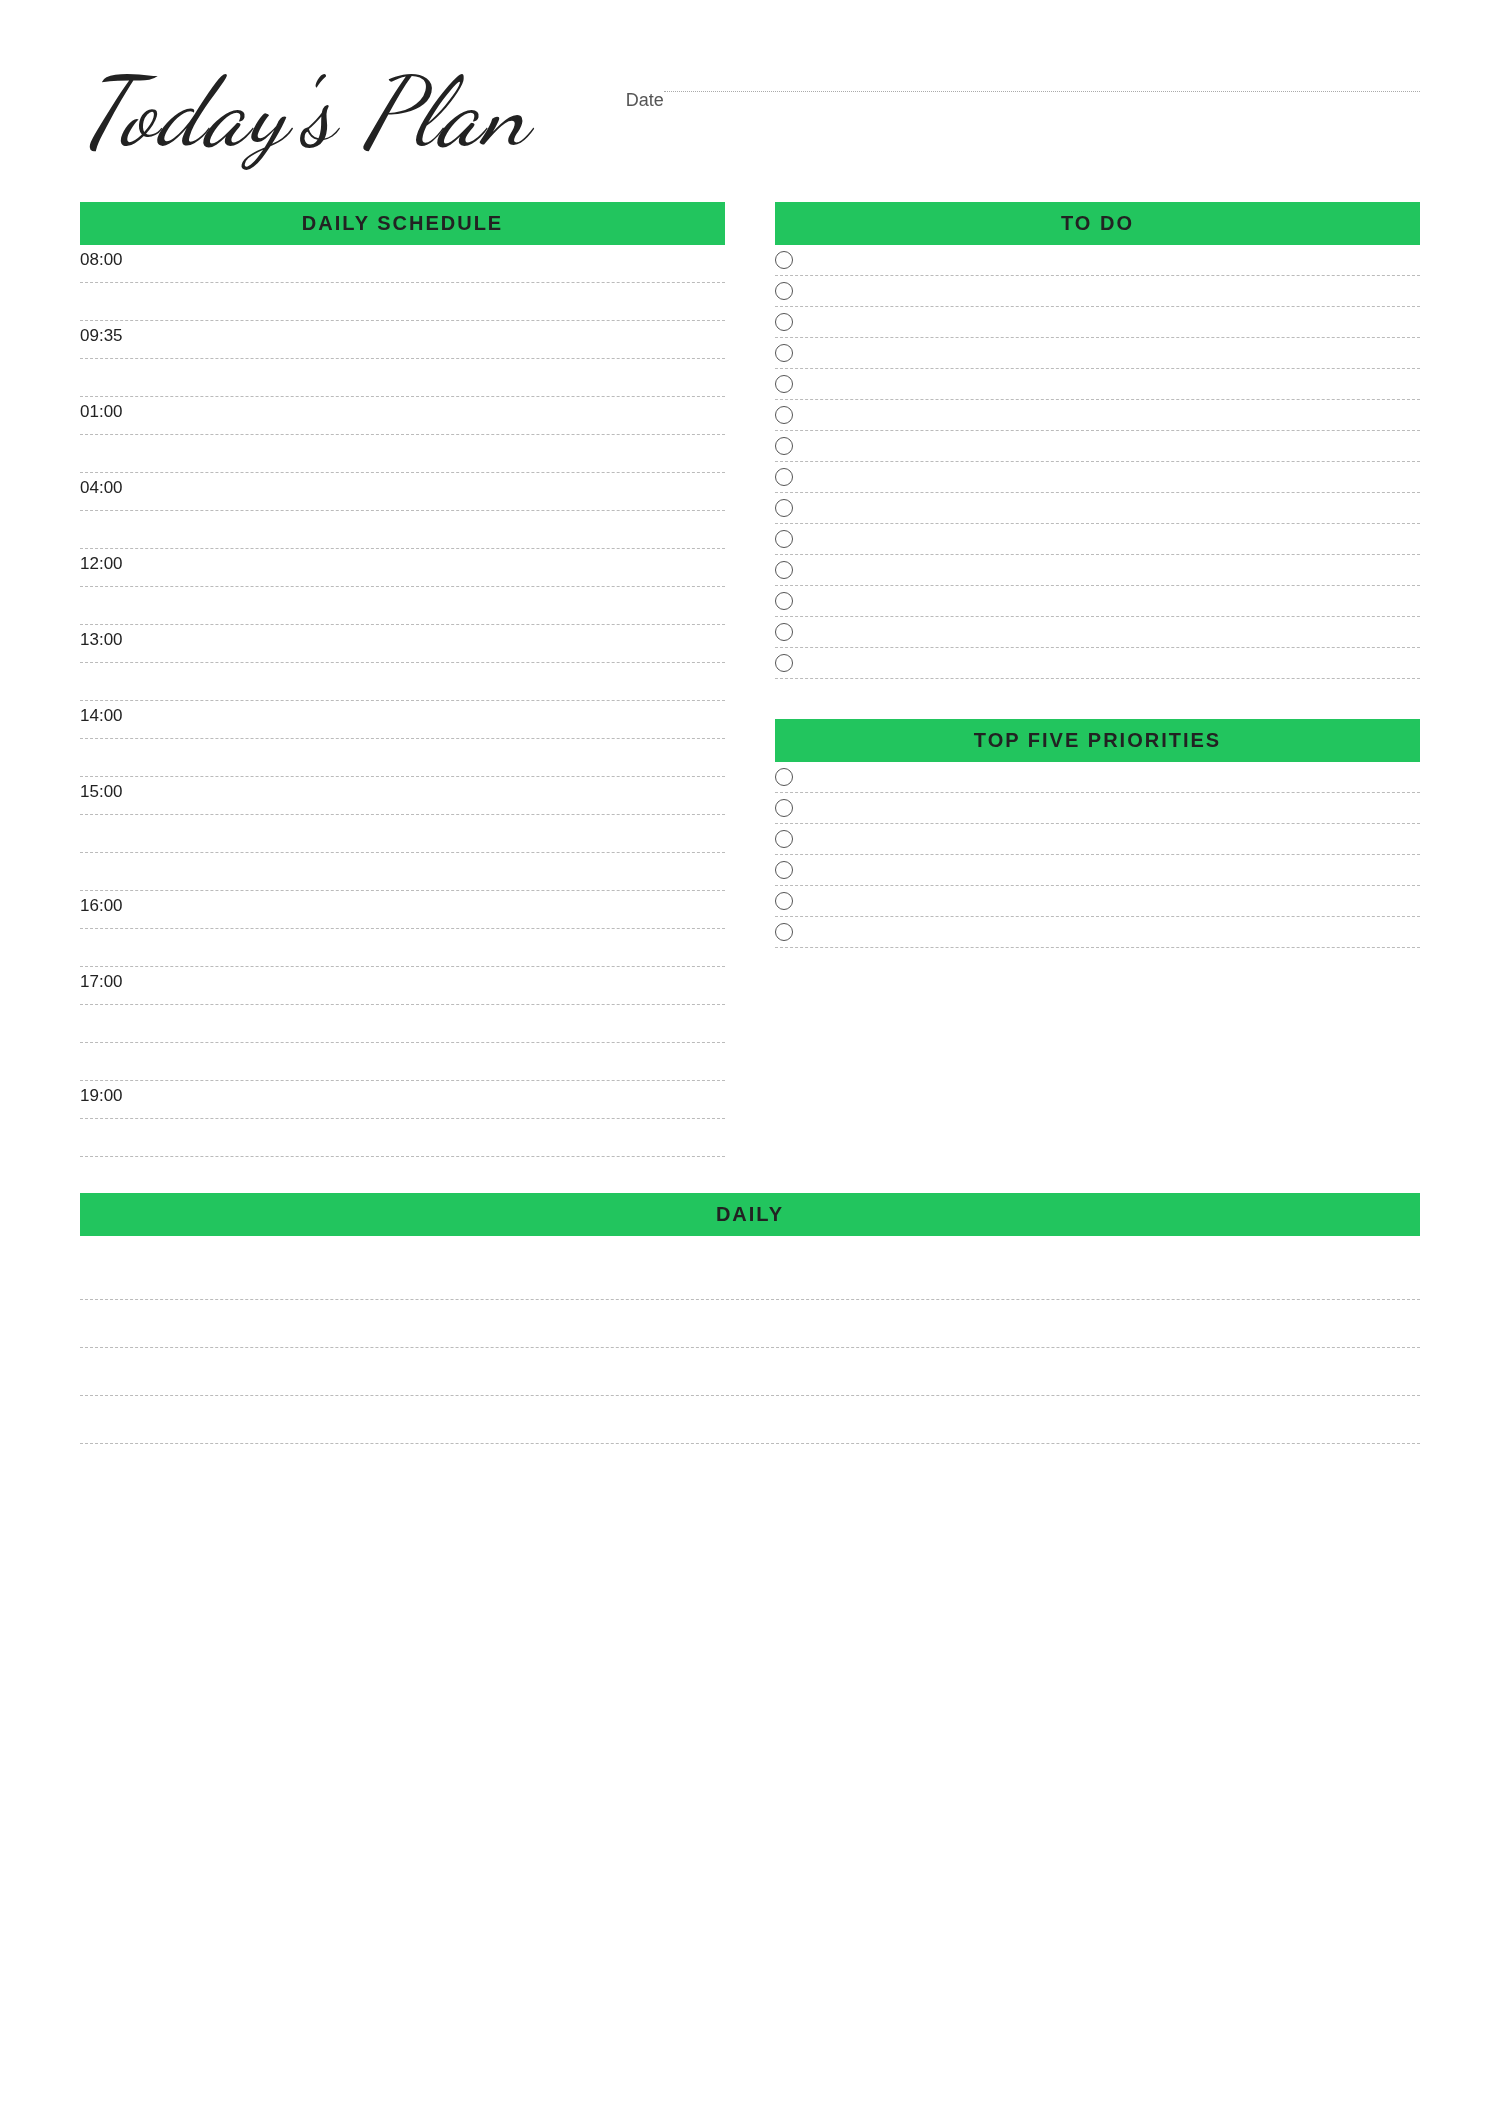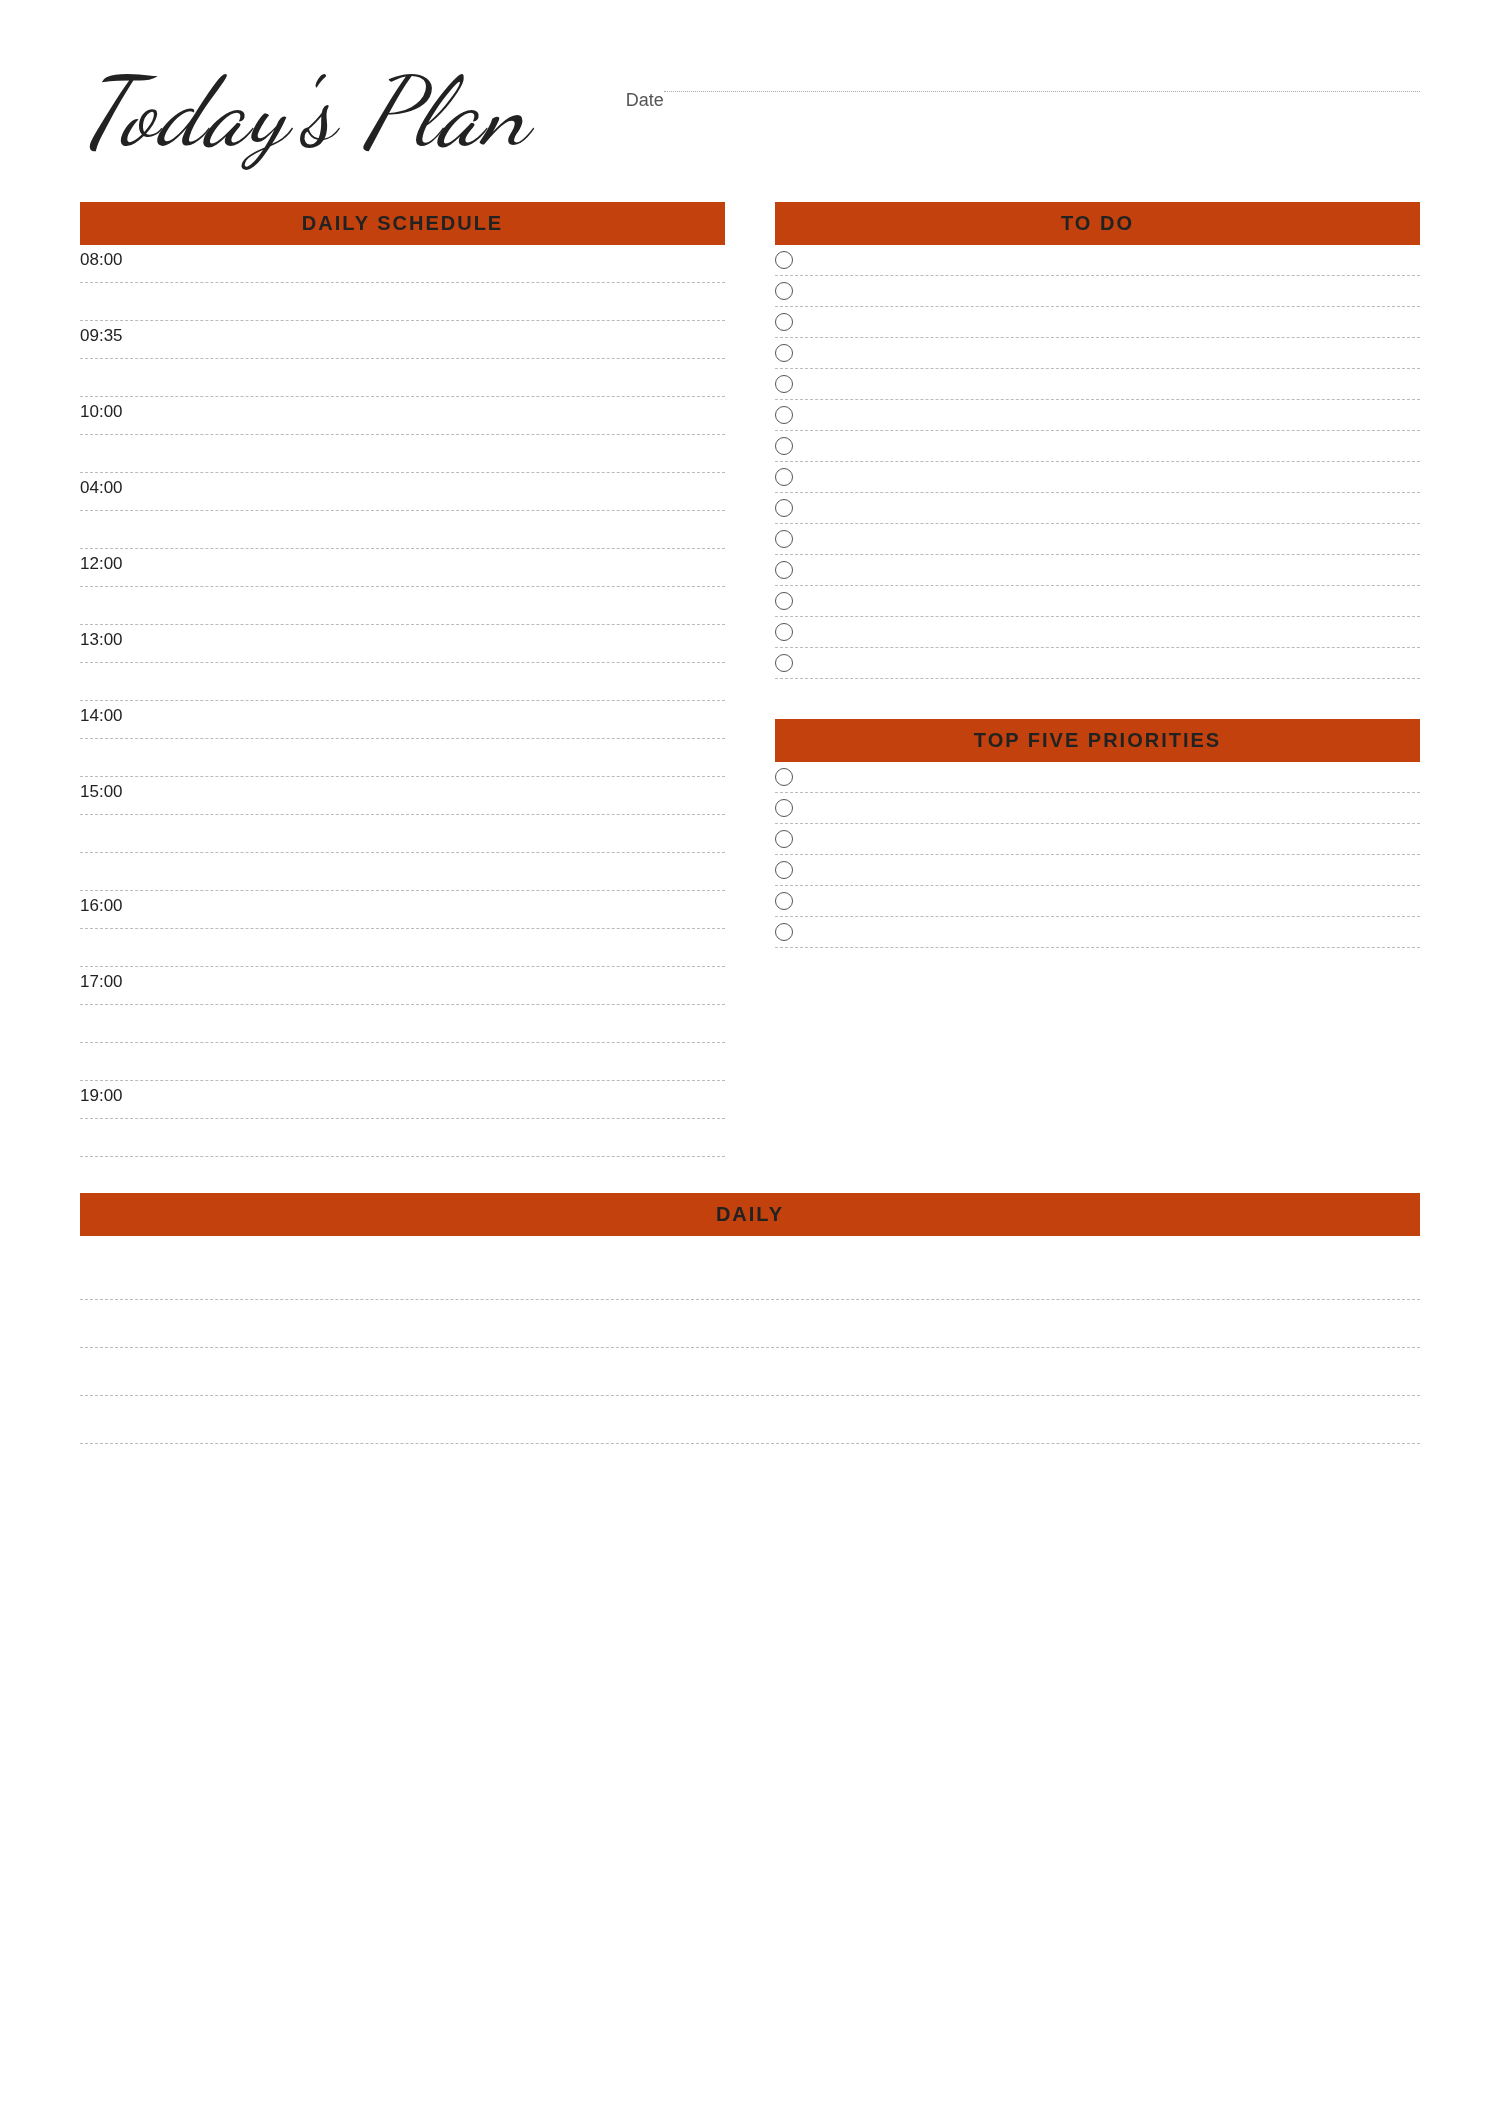--- a/index.html
+++ b/index.html
@@ -49,21 +49,21 @@
       width: 100%;
     }
 
     .main-grid {
       display: grid;
       grid-template-columns: 1fr 1fr;
       gap: 0 50px;
     }
 
     .section-header {
-      background: #c2410c;
+      background: #22c55e;
       text-align: center;
       font-size: 20px;
       font-weight: 700;
       letter-spacing: 2px;
       padding: 10px 0;
       margin-bottom: 0;
     }
 
     
     .schedule-section {
@@ -151,21 +151,21 @@
       <span class="time-text">08:00</span>
     </div>
     <div class="sched-item-blank"></div>
 
     <div class="sched-item">
       <span class="time-text">09:35</span>
     </div>
     <div class="sched-item-blank"></div>
 
     <div class="sched-item">
-      <span class="time-text">10:00</span>
+      <span class="time-text">01:00</span>
     </div>
     <div class="sched-item-blank"></div>
 
     <div class="sched-item">
       <span class="time-text">04:00</span>
     </div>
     <div class="sched-item-blank"></div>
 
     <div class="sched-item">
       <span class="time-text">12:00</span>

